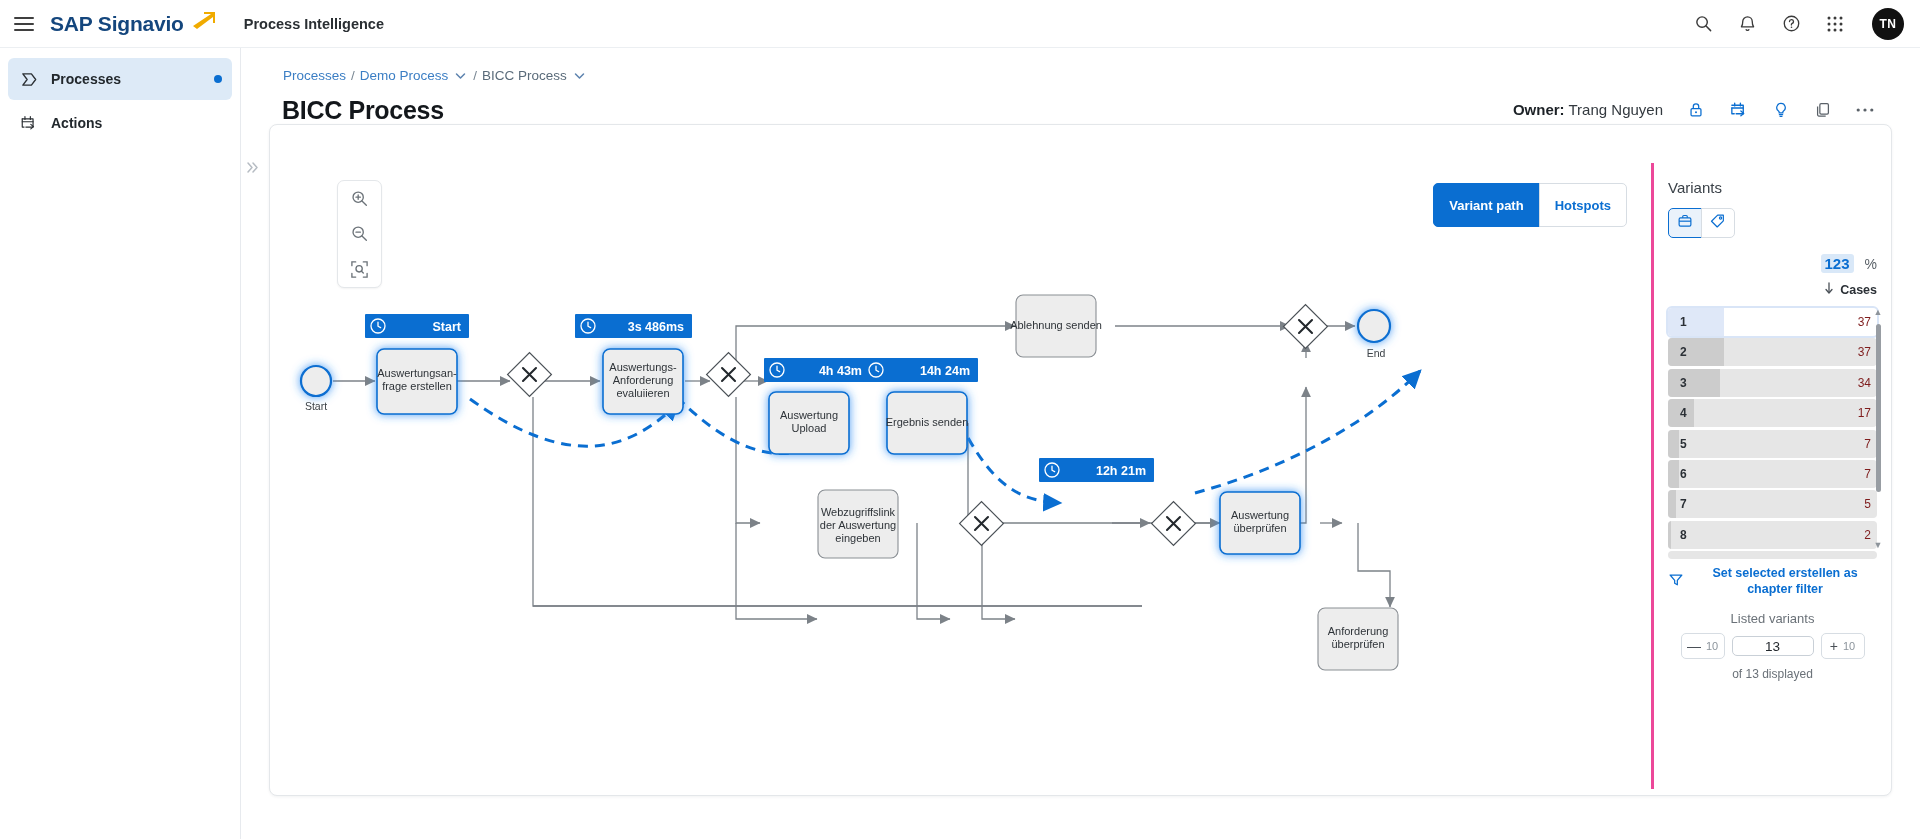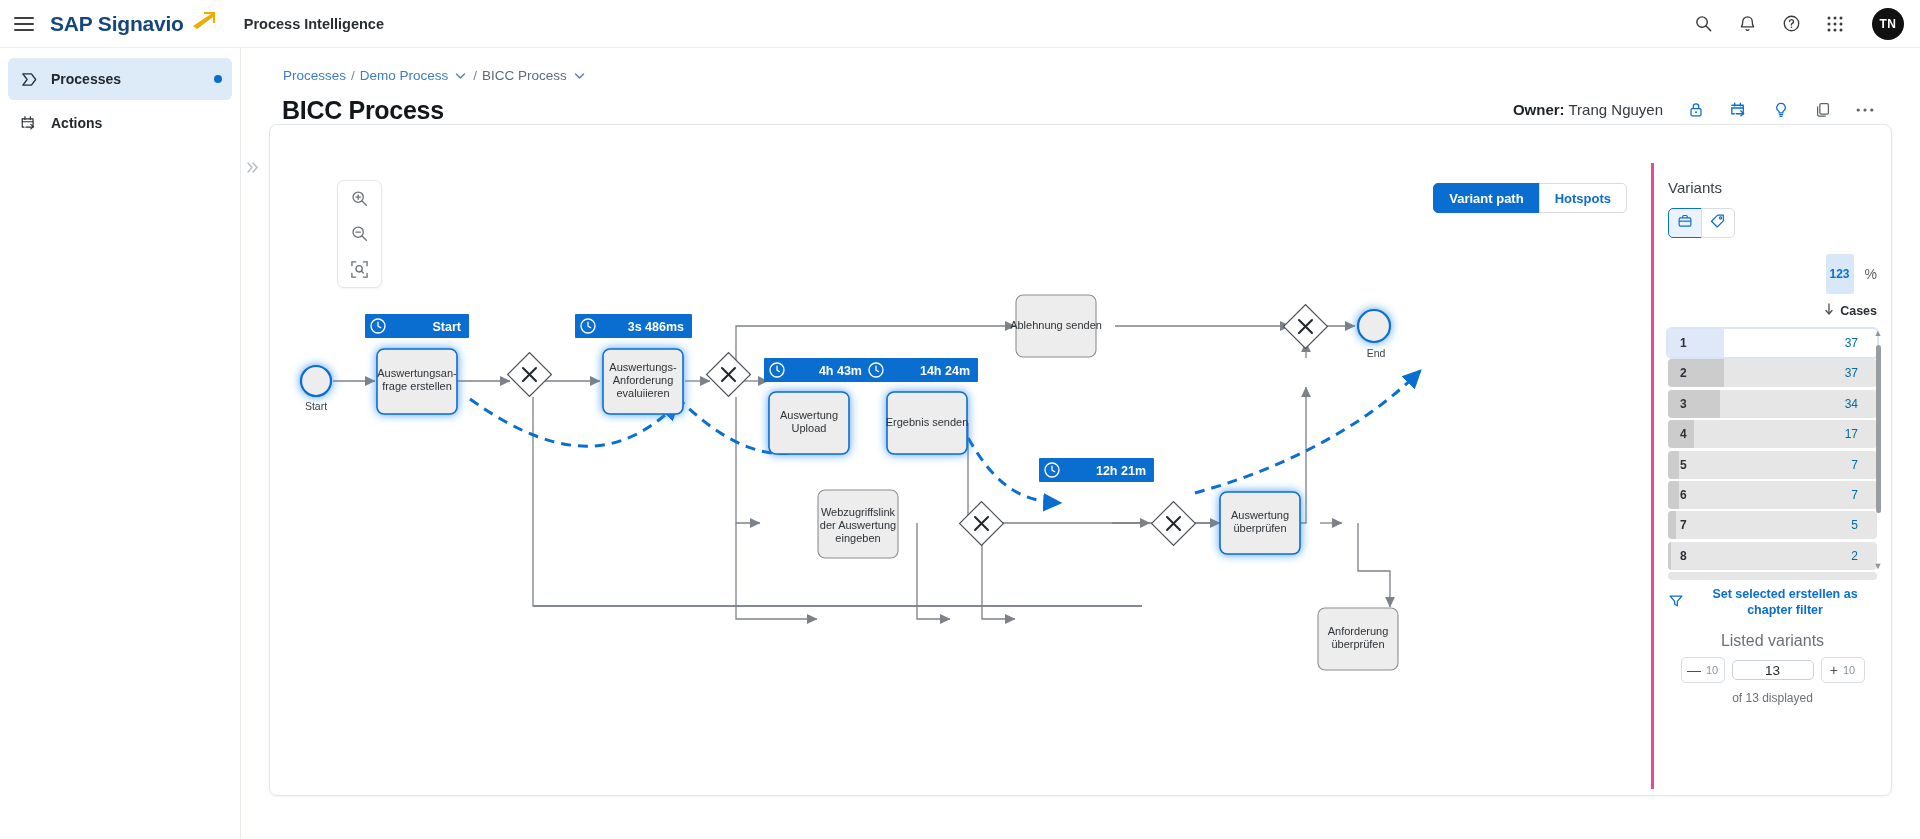--- a/index.html
+++ b/index.html
@@ -69,21 +69,21 @@
   .kebab { display: flex; flex-direction: column; gap: 2.5px; align-items: center; cursor: pointer; }
   .kebab i { width: 3px; height: 3px; border-radius: 50%; background: #5a6168; display: block; }
 
   
   .diagram { position: absolute; top: 46px; left: 0; width: 1383px; height: 626px; overflow: hidden; }
   .zoom-ctl { position: absolute; left: 67px; top: 9px; width: 45px; height: 108px; background: #fff;
     border: 1px solid #e4e7ea; border-radius: 7px; display: flex; flex-direction: column;
     align-items: center; justify-content: space-around; box-shadow: 0 1px 2px rgba(0,0,0,.05); z-index: 6; }
   .zoom-ctl > div { cursor: pointer; color: #6b7278; display: flex; align-items: center; justify-content: center; }
   .toggle-grp { position: absolute; right: 26px; top: 12px; display: flex; z-index: 6; }
-  .tg-btn { height: 30px; padding: 12px 15px; font-size: 13px; font-weight: bold; display: flex;
+  .tg-btn { height: 44px; padding: 12px 15px; font-size: 13px; font-weight: bold; display: flex;
     align-items: center; justify-content: center; cursor: pointer; border: 1px solid #d7dde3;
     background: #fff; color: #0a6ed1; }
   .tg-btn:first-child { border-radius: 5px 0 0 5px; }
   .tg-btn:last-child { border-radius: 0 5px 5px 0; margin-left: -1px; }
   .tg-btn.on { background: #0a6ed1; color: #fff; border-color: #0a6ed1; }
 
   svg.flow { position: absolute; inset: 0; width: 1383px; height: 626px; }
   .task { fill: #ededed; stroke: #8a8f94; stroke-width: 1.1; }
   .task.hl { fill: #ededed; stroke: #0a6ed1; stroke-width: 1.6; filter: url(#blueglow); }
   .tasklbl { font-family: "Liberation Sans", sans-serif; font-size: 11px; fill: #2e3338; text-anchor: middle; }
@@ -99,41 +99,41 @@
   .variants { position: absolute; top: 38px; right: 0; width: 240px; height: 626px;
     border-left: 3px solid #ec4899; padding: 16px 14px 0 14px; }
   .v-title { font-size: 15px; color: #3a4148; margin-bottom: 12px; }
   .v-modes { display: flex; }
   .v-mode { width: 34px; height: 30px; border: 1px solid #d7dde3; display: flex; align-items: center;
     justify-content: center; cursor: pointer; color: #0a6ed1; background: #fff; }
   .v-mode:first-child { border-radius: 5px 0 0 5px; }
   .v-mode:last-child { border-radius: 0 5px 5px 0; margin-left: -1px; }
   .v-mode.on { background: #eaf2fb; border-color: #0a6ed1; }
   .v-unit { display: flex; justify-content: flex-end; align-items: center; gap: 11px; margin-top: 16px; }
-  .unit-123 { background: #d9e8f8; color: #0a6ed1; font-size: 12px; font-weight: bold; border-radius: 3px; padding: 13px 4px; cursor: pointer; }
+  .unit-123 { background: #d9e8f8; color: #0a6ed1; font-size: 15px; font-weight: bold; border-radius: 3px; padding: 1px 4px; cursor: pointer; }
   .unit-pct { color: #5a6168; font-size: 14px; cursor: pointer; }
   .v-sorthdr { display: flex; justify-content: flex-end; align-items: center; gap: 6px; margin-top: 9px;
     font-size: 12.5px; font-weight: bold; color: #2b3036; }
   .sort-arrow { color: #4a5057; font-size: 12px; }
   .v-list { margin-top: 10px; position: relative; height: 242px; }
   .v-row { position: relative; height: 28px; margin-bottom: 2.4px; border-radius: 4px;
     overflow: hidden; cursor: pointer; background: #e6e6e6; display: flex; align-items: center; }
   .v-row.sel { background: #fff; outline: 2px solid #d9e5f7; }
   .v-bar { position: absolute; left: 0; top: 0; bottom: 0; background: #cccccc; }
   .v-row.sel .v-bar { background: #dfe8f8; }
   .v-idx { position: relative; font-size: 12px; font-weight: bold; color: #2b3036; padding-left: 12px; }
-  .v-cases { position: relative; margin-left: auto; font-size: 12px; color: #0369a1; padding-right: 19px; }
+  .v-cases { position: relative; margin-left: auto; font-size: 12px; color: #7f1d1d; padding-right: 6px; }
   .v-scroll { position: absolute; right: -6px; top: 0; width: 10px; height: 242px; display: flex;
     flex-direction: column; align-items: center; }
   .v-scroll .sc-up, .v-scroll .sc-dn { font-size: 9px; color: #8d949b; cursor: pointer; line-height: 1; }
   .v-track { flex: 1; width: 5px; margin: 3px 0; background: transparent; position: relative; }
   .v-thumb { position: absolute; top: 4px; left: 0; width: 5px; height: 168px; background: #989da3; border-radius: 3px; cursor: pointer; }
   .v-filter { display: flex; align-items: center; gap: 9px; margin-top: 16px; cursor: pointer; }
   .v-filter-lbl { font-size: 12.5px; font-weight: bold; color: #0a6ed1; line-height: 1.25; text-align: center; flex: 1; }
-  .v-listed { text-align: center; font-size: 16px; color: #6a7178; margin-top: 14px; }
+  .v-listed { text-align: center; font-size: 13px; color: #6a7178; margin-top: 14px; }
   .v-steps { display: flex; align-items: center; justify-content: center; gap: 7px; margin-top: 7px; }
   .step-btn { height: 26px; min-width: 44px; border: 1px solid #d7dde3; border-radius: 5px; background: #fff;
     display: flex; align-items: center; justify-content: center; gap: 5px; cursor: pointer;
     font-size: 11px; color: #8c949c; }
   .step-btn .sg { color: #4a5057; font-size: 14px; line-height: 1; }
   .step-val { width: 82px; height: 20px; border: 1px solid #c9d0d7; border-radius: 5px; text-align: center;
     font-size: 13.5px; color: #23282d; font-family: "Liberation Sans", sans-serif; background: #fff; }
   .v-ofdisp { text-align: center; font-size: 12px; color: #6a7178; margin-top: 8px; }
 </style>
 </head>

